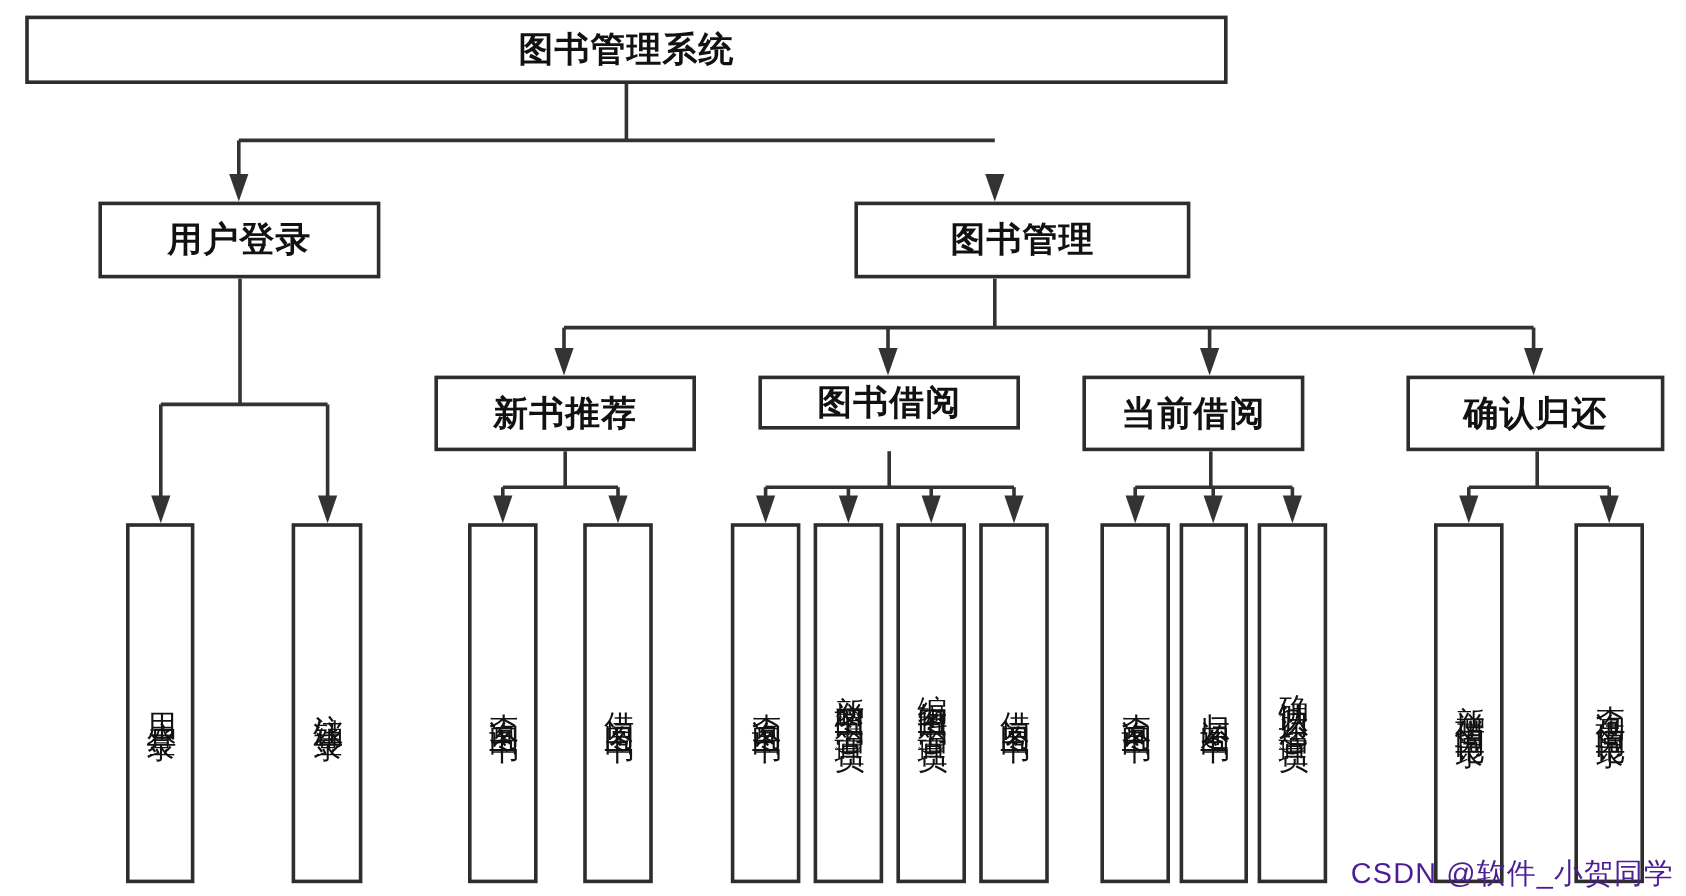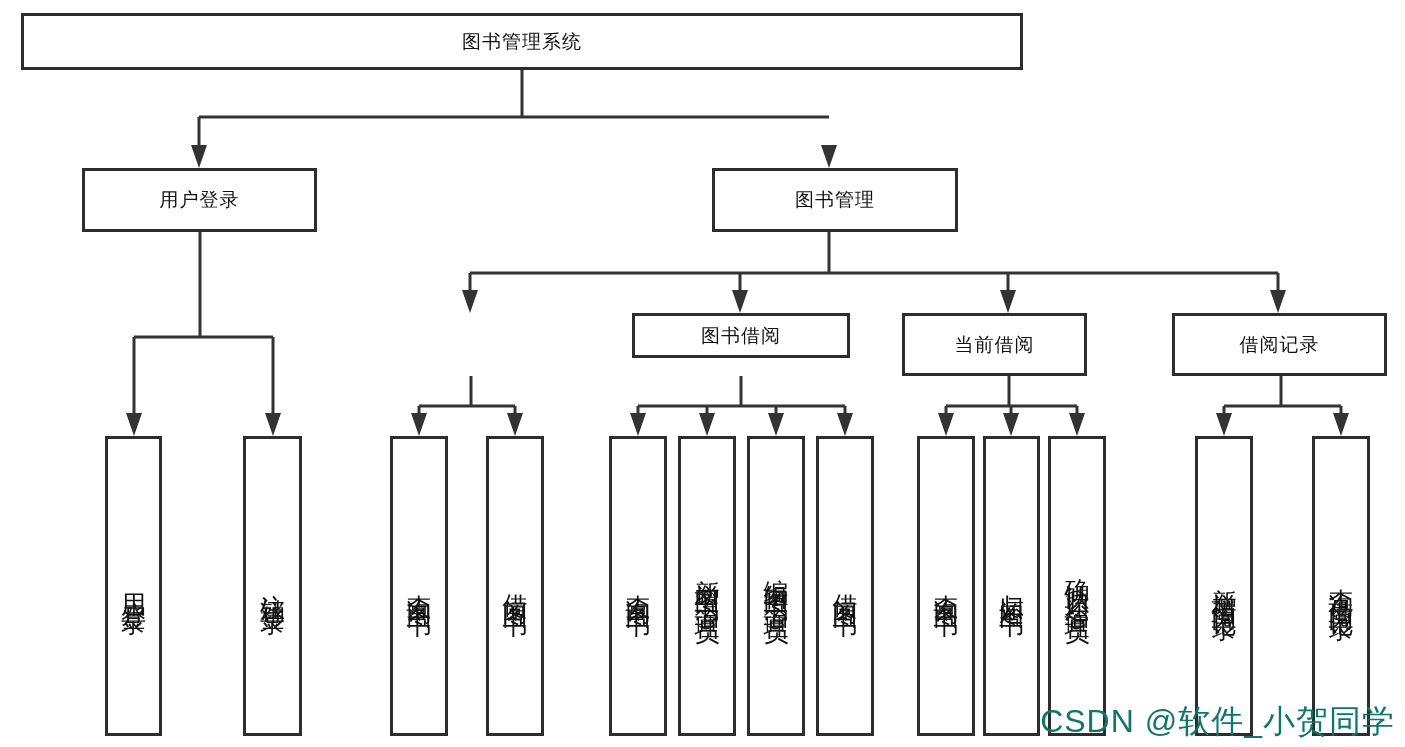--- a/index.html
+++ b/index.html
@@ -4,29 +4,29 @@
 <style>
   html,body{margin:0;padding:0;background:#ffffff;}
   body{font-family:"Liberation Sans","DejaVu Sans",sans-serif;}
   #canvas{position:relative;width:1405px;height:747px;background:#ffffff;overflow:hidden;}
   #connectors{position:absolute;left:0;top:0;width:1405px;height:747px;pointer-events:none;}
   .box{
     position:absolute;box-sizing:border-box;background:#ffffff;
     border:3px solid #2d2d2d;display:flex;align-items:center;justify-content:center;
     color:#111111;
   }
-  .hlabel{font-size:19px;letter-spacing:1px;white-space:nowrap;}
+  .hlabel{font-size:29px;letter-spacing:1px;white-space:nowrap;font-weight:bold;}
   .leaf{top:436px;height:300px;}
   .vlabel{
     writing-mode:vertical-rl;text-orientation:mixed;
     font-size:25px;letter-spacing:6px;line-height:1;white-space:nowrap;
   }
   .watermark{
     position:absolute;right:10px;bottom:3px;
-    font-size:32px;color:#0f766e;letter-spacing:1px;white-space:nowrap;
+    font-size:24px;color:#4c1d95;letter-spacing:1px;white-space:nowrap;
   }
 </style>
 </head>
 <body>
 
 <div id="canvas">
 
   <svg id="connectors" viewBox="0 0 1405 747" xmlns="http://www.w3.org/2000/svg">
     <g stroke="#333333" stroke-width="3" fill="none">
 
@@ -92,32 +92,35 @@
     </g>
   </svg>
 
   <div class="box" style="left:21px;top:13px;width:1002px;height:57px">
     <span class="hlabel">图书管理系统</span>
   </div>
 
   <div class="box" style="left:82px;top:168px;width:235px;height:64px">
     <span class="hlabel">用户登录</span>
   </div>
-  <div class="box" style="left:712px;top:168px;width:246px;height:64px">
+  <div class="box" style="left:712px;top:168px;width:280px;height:64px">
     <span class="hlabel">图书管理</span>
   </div>
 
+  <div class="box" style="left:362px;top:313px;width:218px;height:63px">
+    <span class="hlabel">新书推荐</span>
+  </div>
   <div class="box" style="left:632px;top:313px;width:218px;height:45px">
     <span class="hlabel">图书借阅</span>
   </div>
   <div class="box" style="left:902px;top:313px;width:185px;height:63px">
     <span class="hlabel">当前借阅</span>
   </div>
   <div class="box" style="left:1172px;top:313px;width:215px;height:63px">
-    <span class="hlabel">借阅记录</span>
+    <span class="hlabel">确认归还</span>
   </div>
 
   <div class="box leaf" style="left:105px;width:57px">
     <span class="vlabel">用户登录</span>
   </div>
   <div class="box leaf" style="left:243px;width:59px">
     <span class="vlabel">注销登录</span>
   </div>
 
   <div class="box leaf" style="left:390px;width:58px">

